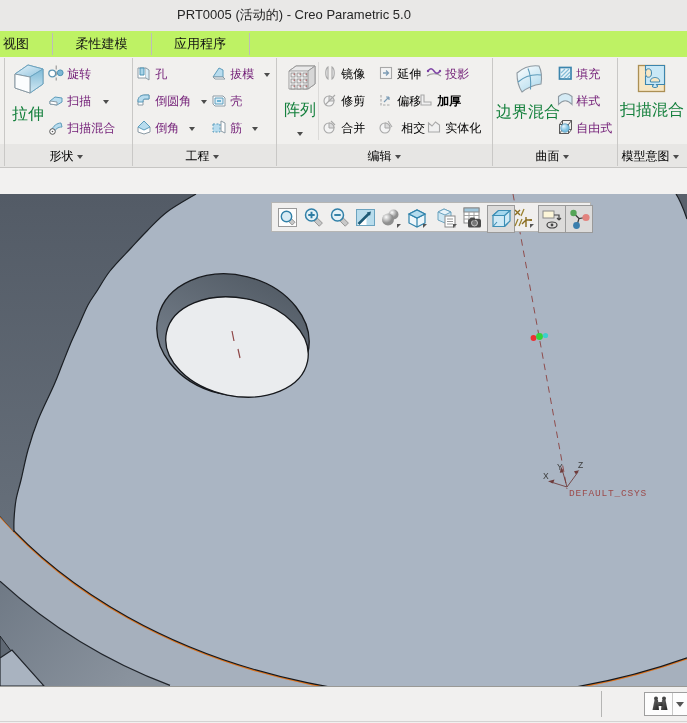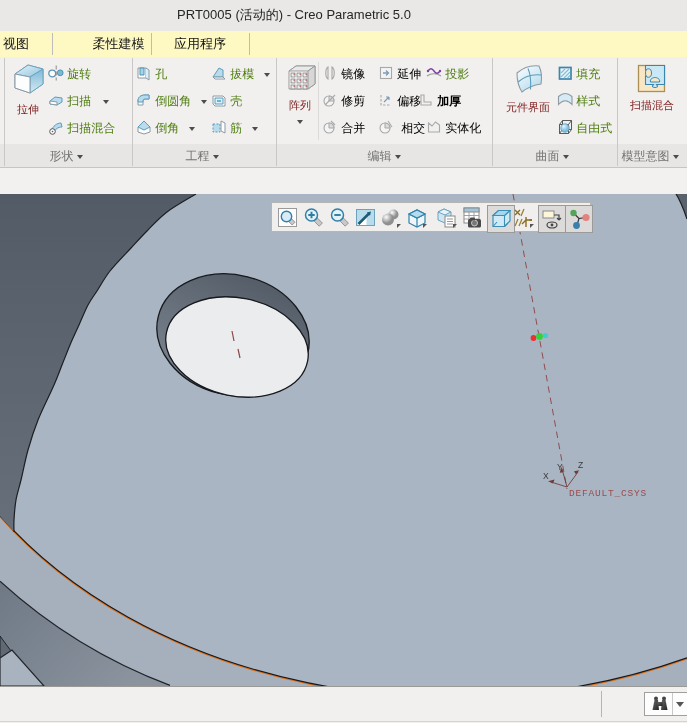--- a/index.html
+++ b/index.html
@@ -4,54 +4,54 @@
 <style>
   html,body{margin:0;padding:0;}
   body{width:687px;height:723px;overflow:hidden;position:relative;
        font-family:"Liberation Sans",sans-serif;background:#f1f0ee;}
   .abs{position:absolute;}
   
   #titlebar{left:0;top:0;width:687px;height:31px;background:#e9e8e7;}
   #title{left:0;top:0;width:588px;height:31px;line-height:30px;text-align:center;
          font-size:13px;color:#262626;}
   
-  #tabs{left:0;top:31px;width:687px;height:26px;background:#fef9c3;}
+  #tabs{left:0;top:31px;width:687px;height:26px;background:#bef264;}
   .tab{top:0;height:26px;line-height:26px;font-size:13px;color:#141414;text-align:center;}
   .tabsep{top:2px;height:22px;width:1px;background:#bdbcba;}
   
   #ribbon{left:0;top:57px;width:687px;height:87px;background:#f1f0ee;}
   #labelrow{left:0;top:144px;width:687px;height:23px;background:#e7e6e4;border-bottom:1px solid #c6c5c3;}
   .gsep{position:absolute;top:58px;width:1px;height:108px;background:#c9c8c6;}
-  .glabel{top:148px;height:16px;line-height:16px;font-size:12px;color:#737373;text-align:center;}
+  .glabel{top:148px;height:16px;line-height:16px;font-size:12px;color:#000000;text-align:center;}
   .caret{display:inline-block;width:0;height:0;border-left:3.5px solid transparent;
          border-right:3.5px solid transparent;border-top:4px solid #4c4c4c;
          vertical-align:1px;margin-left:3px;}
-  .it{position:absolute;height:16px;line-height:16px;font-size:12px;color:#4d7c0f;white-space:nowrap;}
+  .it{position:absolute;height:16px;line-height:16px;font-size:12px;color:#701a75;white-space:nowrap;}
   .it svg{vertical-align:-3px;}
   .dis{color:#000000;}
-  .bigbtn{position:absolute;text-align:center;font-size:11px;color:#7f1d1d;}
+  .bigbtn{position:absolute;text-align:center;font-size:16px;color:#15803d;}
   
   #gap{left:0;top:168px;width:687px;height:26px;background:#f2f1f0;}
   
   #vp{left:0;top:194px;width:687px;height:492px;}
   
   #gtb{left:271px;top:202px;width:318px;height:28px;background:#f0efee;border:1px solid #b5b5b4;}
   .tbi{position:absolute;top:3px;width:24px;height:24px;}
   
   #status{left:0;top:686px;width:687px;height:37px;background:#f1f0ef;border-top:1px solid #999996;}
 </style>
 </head>
 <body>
 <div id="titlebar" class="abs">
     <div id="title" class="abs">PRT0005 (活动的) - Creo Parametric 5.0</div>
   </div>
 
 <div id="tabs" class="abs">
   <div class="tab abs" style="left:-20px;width:72px;">视图</div>
-  <div class="tab abs" style="left:60px;width:99px;padding-left:9px;">柔性建模</div>
+  <div class="tab abs" style="left:52px;width:99px;">柔性建模</div>
   <div class="tab abs" style="left:151px;width:98px;">应用程序</div>
   <div class="tabsep abs" style="left:52px;"></div>
   <div class="tabsep abs" style="left:151px;"></div>
   <div class="tabsep abs" style="left:249px;"></div>
 </div>
 
 <div id="ribbon" class="abs"></div>
 <div id="labelrow" class="abs"></div>
 <div class="gsep" style="left:4px;"></div>
 <div class="gsep" style="left:132px;"></div>
@@ -222,21 +222,21 @@
 <svg width="32" height="32" viewBox="0 0 32 32">
   <defs>
           <linearGradient id="bbg" x1="0" y1="0" x2="0.7" y2="1">
     <stop offset="0" stop-color="#ffffff"></stop>
             <stop offset="1" stop-color="#b3dcee"></stop>
           </linearGradient>
         </defs>
   <path d="M5 10 C12 4 19 2 27 3 C30 9 30 15 29 21 C22 22 15 25 10 29 C6 23 5 16 5 10 Z" fill="url(#bbg)" stroke="#8f9aa2" stroke-width="1.1"></path>
   <path d="M6 19 C13 13 20 11 29 12 M16 5.5 C19 12 19 19 18.5 26.5" fill="none" stroke="#5d9cbb" stroke-width="1.1"></path>
 </svg>
-<div style="margin-top:3px;">元件界面</div>
+<div style="margin-top:3px;">边界混合</div>
 </div>
 <div class="it" style="left:557px;top:65px;">
 <svg width="16" height="16" viewBox="0 0 16 16">
   <rect x="2.5" y="2.5" width="11.5" height="11.5" fill="#eaf5fa" stroke="#3c85ad" stroke-width="1.7"></rect>
   <path d="M4 8 L8 4 M4 12 L12 4 M7 13 L13 7 M10.5 13 L13 10.5" stroke="#85bdd8" stroke-width="1.2"></path>
 </svg> 填充</div>
 <div class="it" style="left:557px;top:92px;">
 <svg width="16" height="16" viewBox="0 0 16 16">
   <path d="M1.5 4.5 C6 0.5 10.5 0.5 15 4.5 L15 12.5 C10.5 7.5 6 7.5 1.5 12.5 Z" fill="#d5ebf5" stroke="#8f9aa2" stroke-width="1.1"></path>
 </svg> 样式</div>

